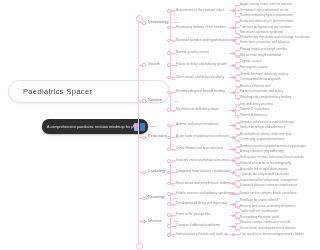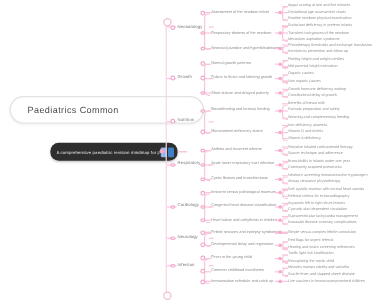--- a/index.html
+++ b/index.html
@@ -140,21 +140,21 @@
     background:#fff;
     box-sizing:border-box;
   }
 </style>
 </head>
 <body>
 
 <div id="canvas">
 
   <div class="root-pill">
-    <span>Paediatrics Common</span>
+    <span>Paediatrics Spacer</span>
   </div>
 
   <div class="focus-node">
     <div class="ftext">A comprehensive paediatric revision mindmap for postgraduates</div>
     <div class="chip a"></div>
     <div class="chip b"></div>
   </div>
   <div class="stub"></div>
   <div class="stub-dot"></div>
 

